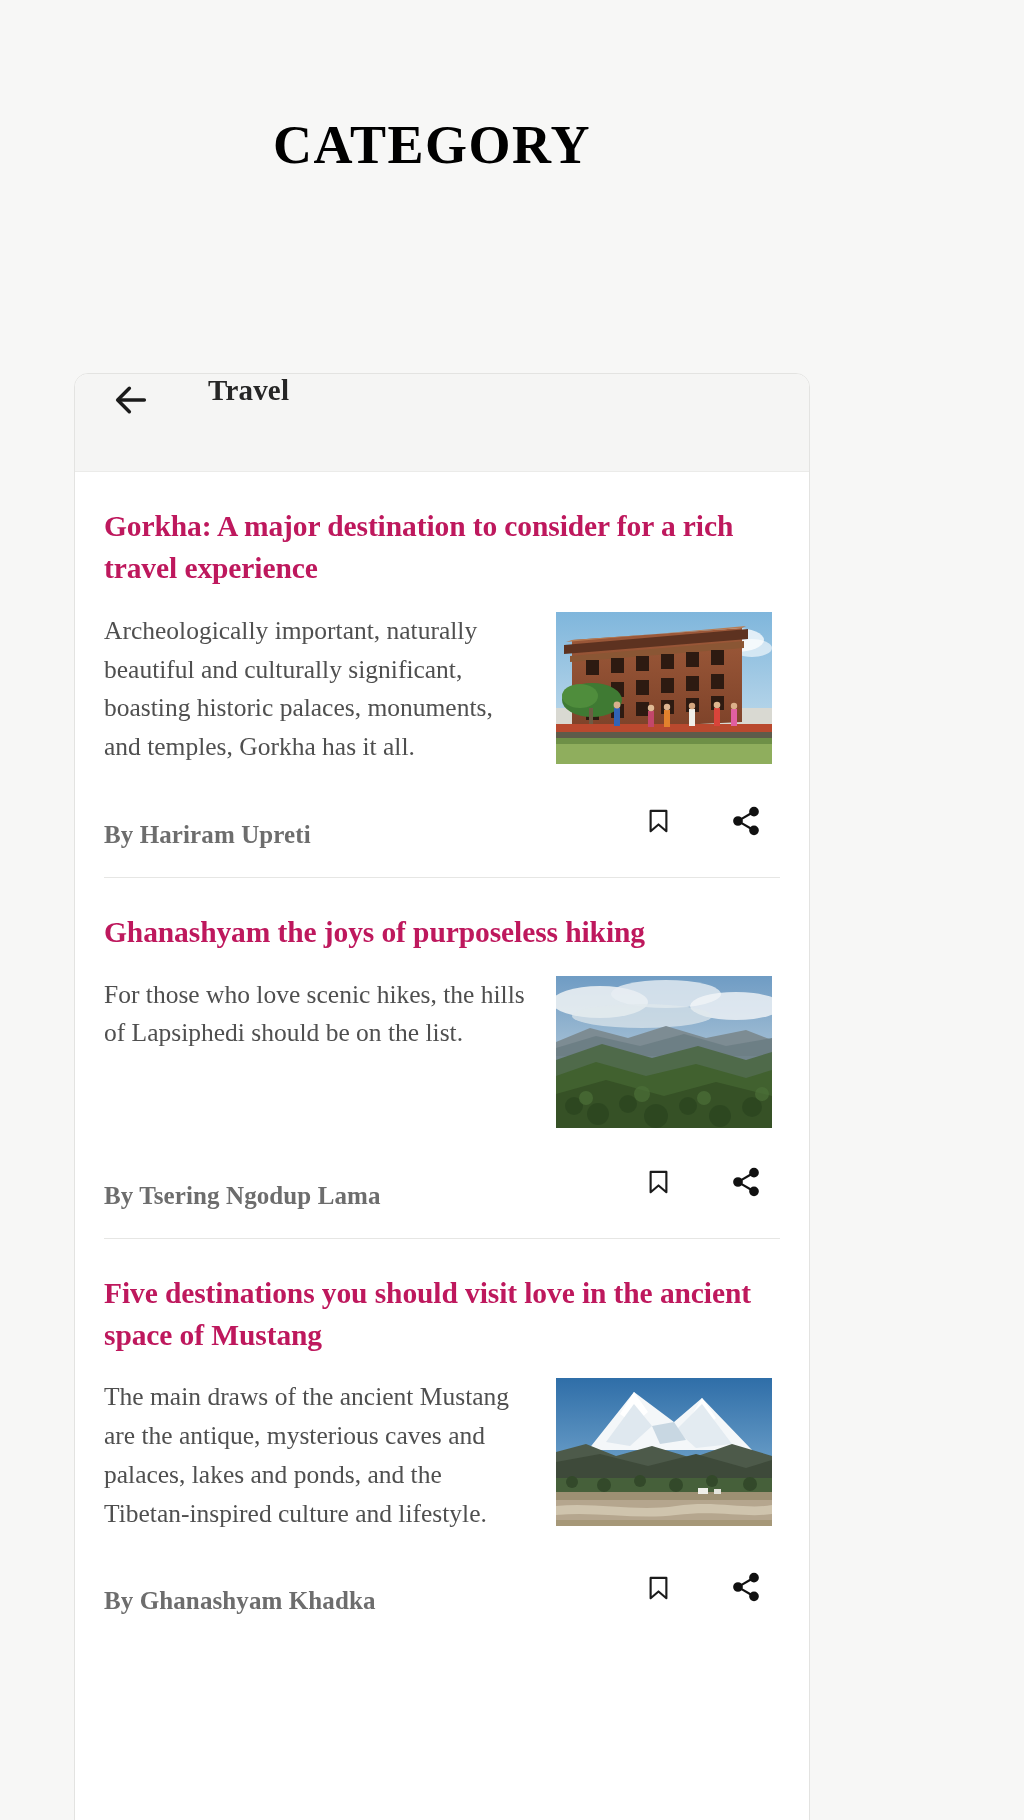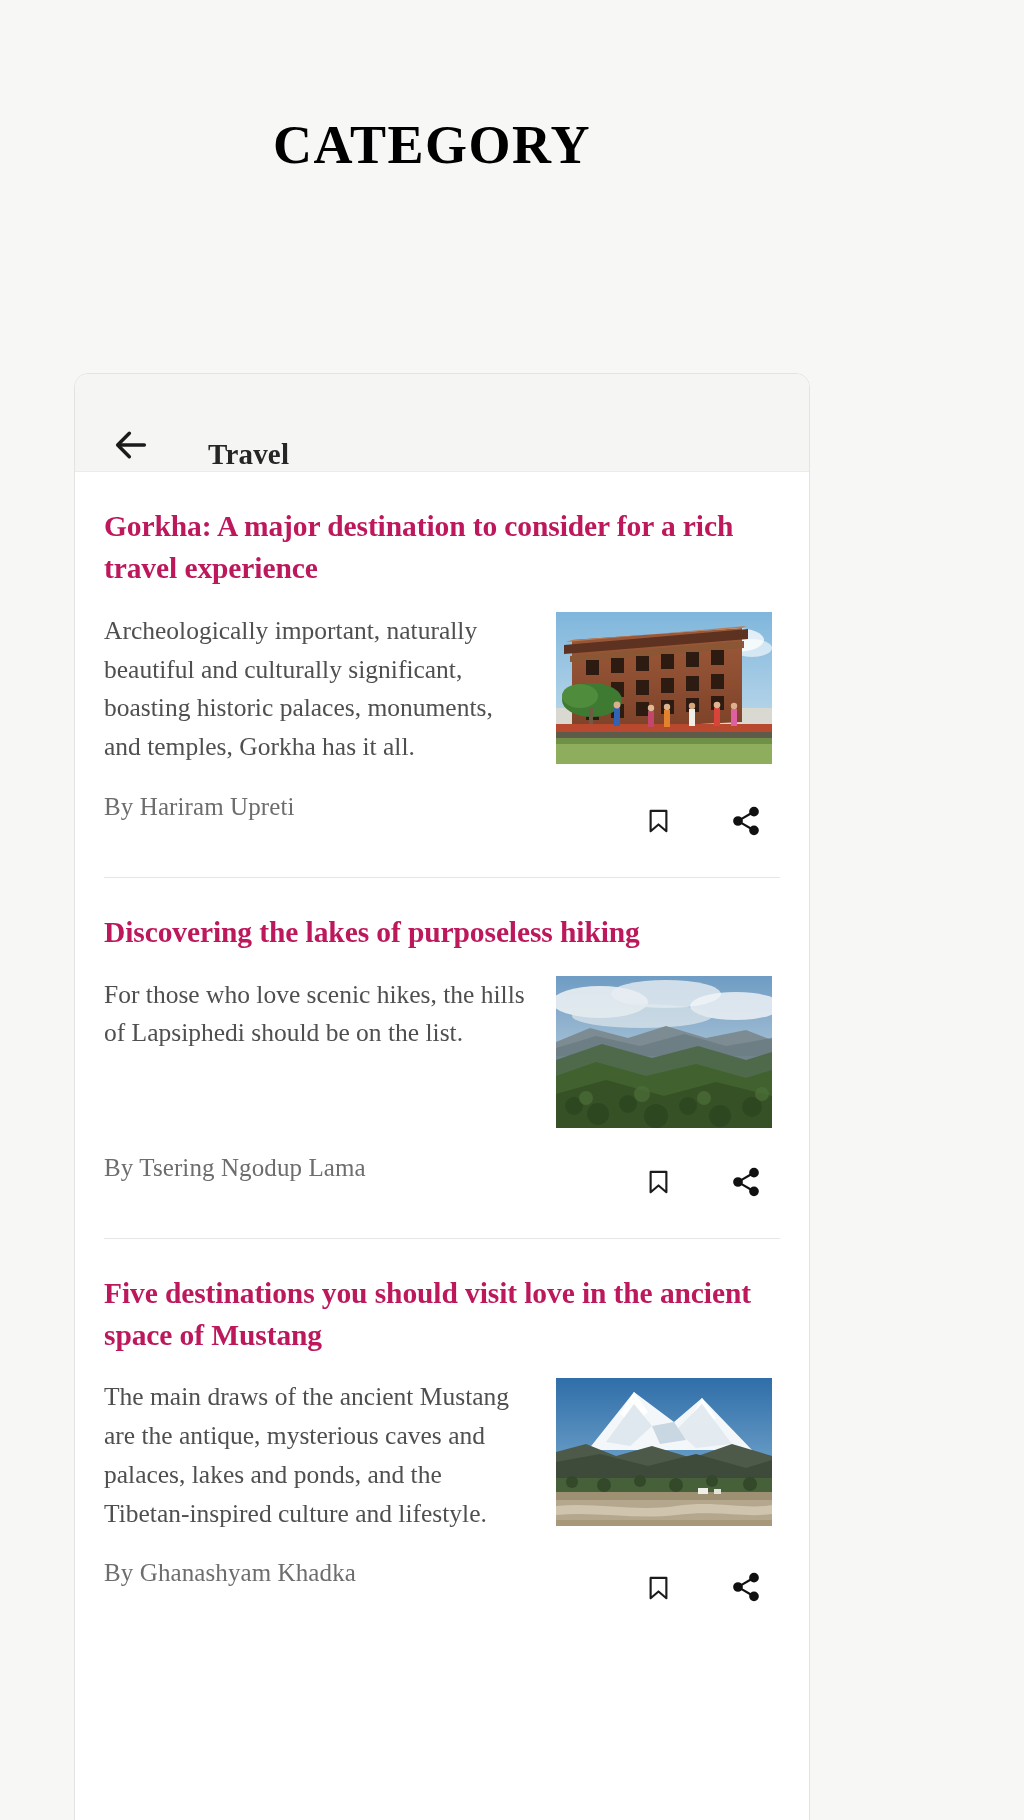--- a/index.html
+++ b/index.html
@@ -36,21 +36,21 @@
     background: #ffffff;
     border: 1px solid #e3e3e1;
     border-radius: 14px 14px 0 0;
     overflow: hidden;
   }
   .card-header {
     height: 98px;
     background: #f5f5f4;
     border-bottom: 1px solid #ebebe9;
     display: flex;
-    align-items: flex-end;
+    align-items: flex-start;
     padding-left: 30px;
   }
   .back-btn {
     width: 52px;
     height: 52px;
     display: flex;
     align-items: center;
     justify-content: center;
     cursor: pointer;
   }
@@ -103,23 +103,24 @@
     width: 216px;
     height: 152px;
     overflow: hidden;
     position: relative;
     background: #cfd6d8;
   }
   .thumb.tall { height: 148px; }
   .thumb svg { display: block; width: 100%; height: 100%; }
   .article-footer {
     display: flex;
-    align-items: flex-start;
+    align-items: flex-end;
     margin-top: 26px;
     padding-bottom: 28px;
+    font-weight: bold;
   }
   .byline {
     font-family: "Liberation Serif", serif;
     font-size: 25px;
     color: #6d6d6d;
     flex: 1 1 auto;
     letter-spacing: 0.1px;
   }
   .act-icon {
     width: 56px;
@@ -248,21 +249,21 @@
                 <line x1="8.4" y1="13.4" x2="15.6" y2="17.6"></line>
               </svg>
             </span>
           </div>
         </div>
       </div>
 
       <div class="article-divider"></div>
 
       <div class="article">
-        <div class="article-title">Discovering the lakes of purposeless hiking</div>
+        <div class="article-title">Ghanashyam the joys of purposeless hiking</div>
         <div class="article-main">
           <div class="article-excerpt">For those who love scenic hikes, the hills of Lapsiphedi should be on the list.</div>
           <div class="thumb">
             <svg viewBox="0 0 216 152" preserveAspectRatio="none">
               <defs>
                 <linearGradient id="sky2" x1="0" y1="0" x2="0" y2="1">
                   <stop offset="0%" stop-color="#6f9cc4"></stop>
                   <stop offset="60%" stop-color="#aec6d8"></stop>
                   <stop offset="100%" stop-color="#d7dfe2"></stop>
                 </linearGradient>

